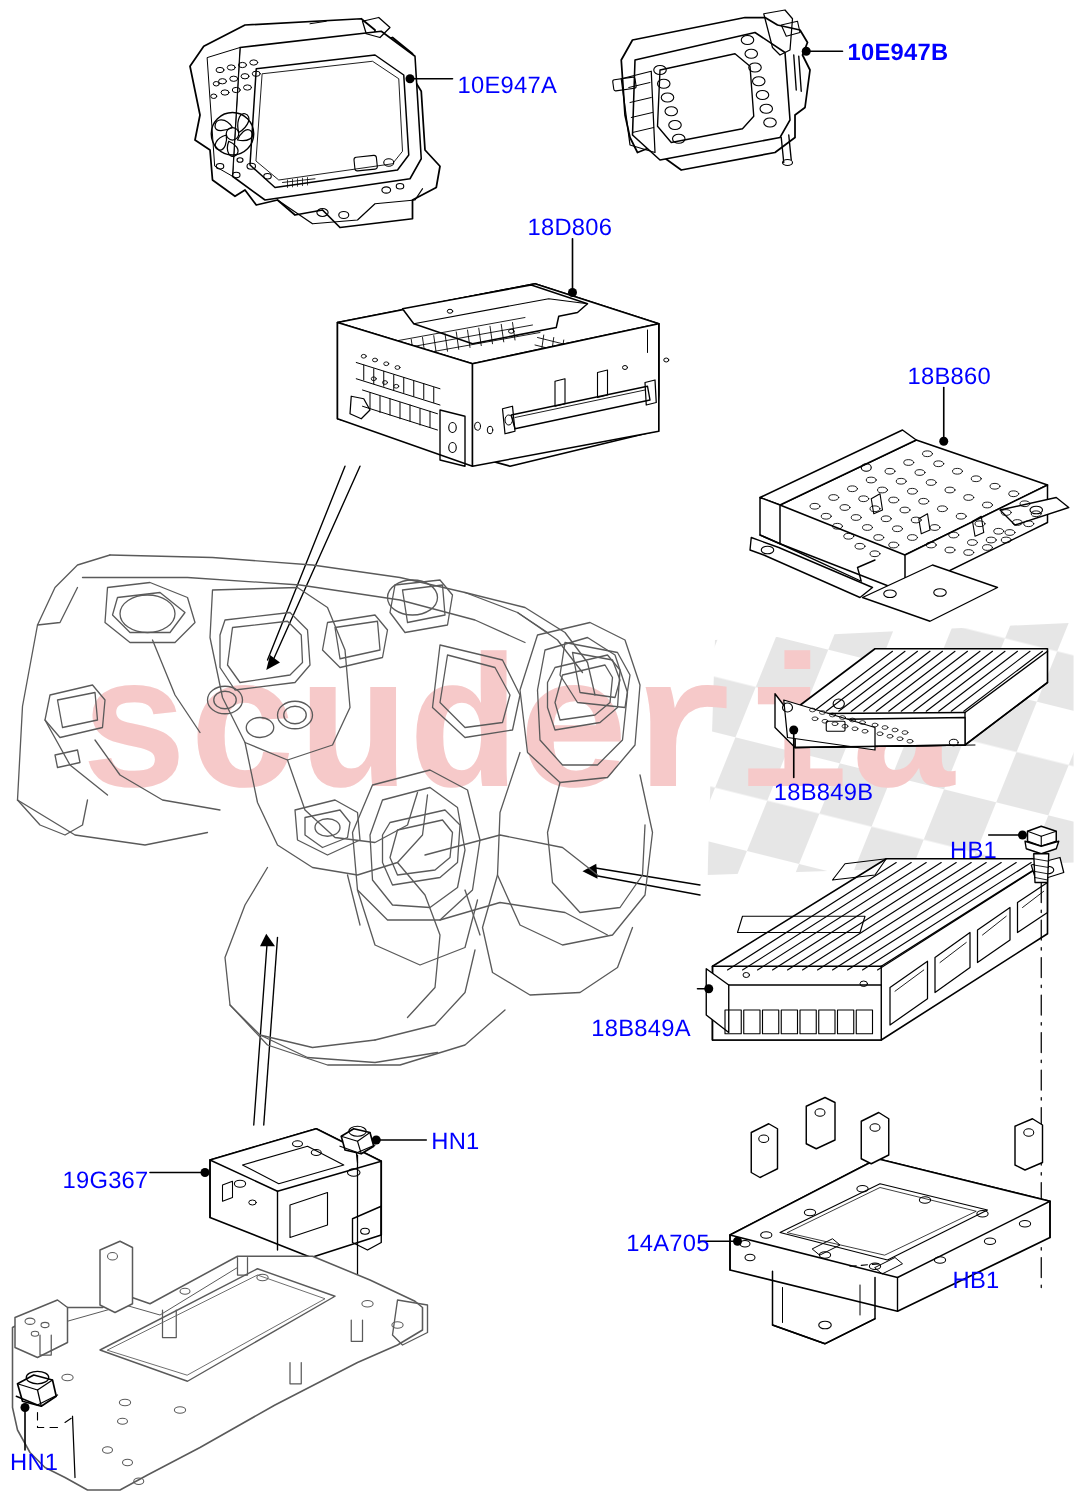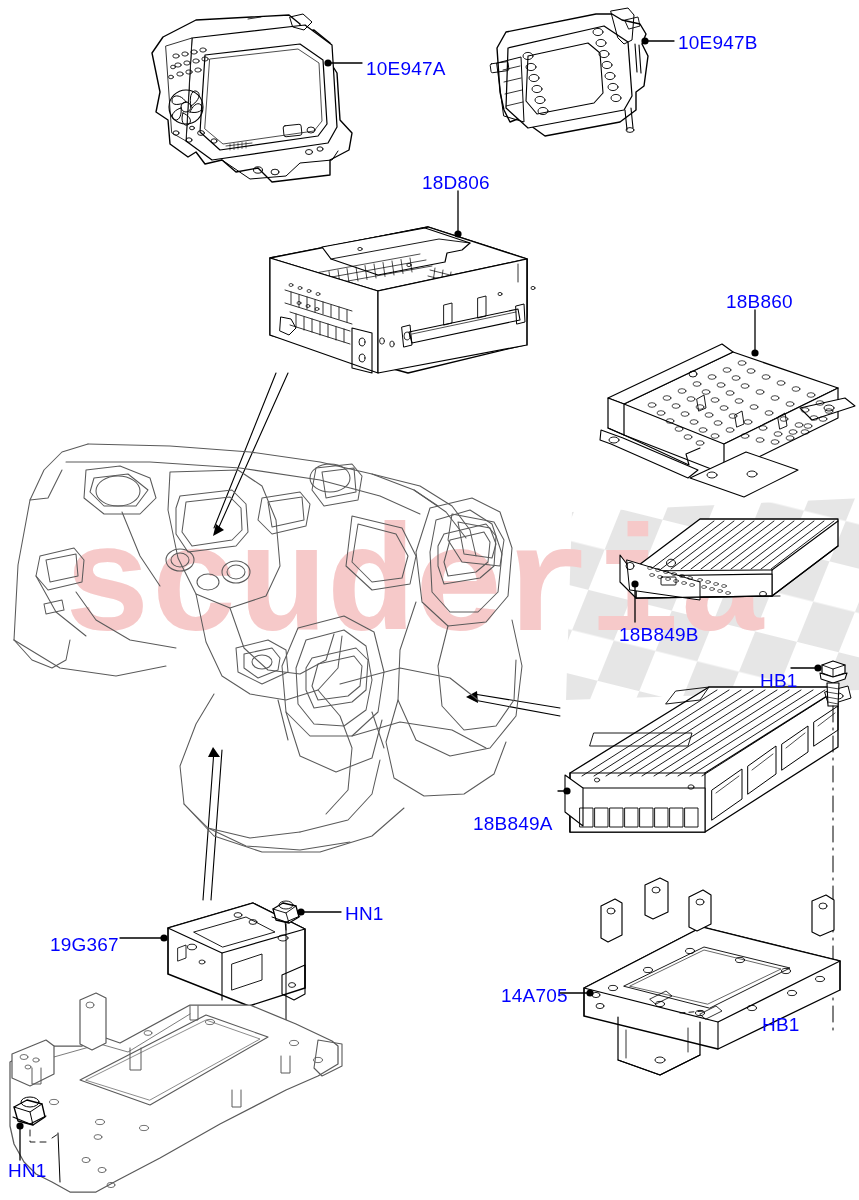--- a/index.html
+++ b/index.html
@@ -777,21 +777,21 @@
       <path d="M372 712 L384 748"></path>
       <path d="M122 512 L140 556 L160 586"></path>
       <path d="M76 592 L96 620 L130 640 L176 648"></path>
       <path d="M36 576 L56 612 L86 636"></path>
       <path d="M14 640 L60 668 L116 676 L166 666"></path>
     </g>
 
   </svg>
 
   <div class="lbl" style="left:366px;top:58px;text-align:center;">10E947A</div>
-  <div class="lbl" style="left:678px;top:32px;">10E947B</div>
+  <div class="lbl" style="left:678px;top:32px;font-weight:bold;">10E947B</div>
   <div class="lbl" style="left:422px;top:172px;">18D806</div>
   <div class="lbl" style="left:726px;top:291px;">18B860</div>
   <div class="lbl" style="left:619px;top:624px;">18B849B</div>
   <div class="lbl" style="left:473px;top:785px;margin-top:28px;">18B849A</div>
   <div class="lbl" style="left:760px;top:670px;">HB1</div>
   <div class="lbl" style="left:762px;top:1014px;">HB1</div>
   <div class="lbl" style="left:501px;top:985px;">14A705</div>
   <div class="lbl" style="left:50px;top:934px;">19G367</div>
   <div class="lbl" style="left:345px;top:903px;">HN1</div>
   <div class="lbl" style="left:8px;top:1160px;">HN1</div>

